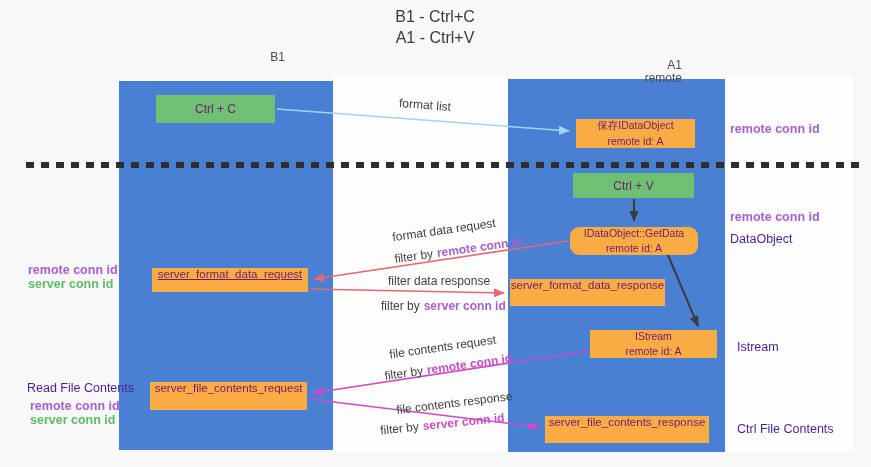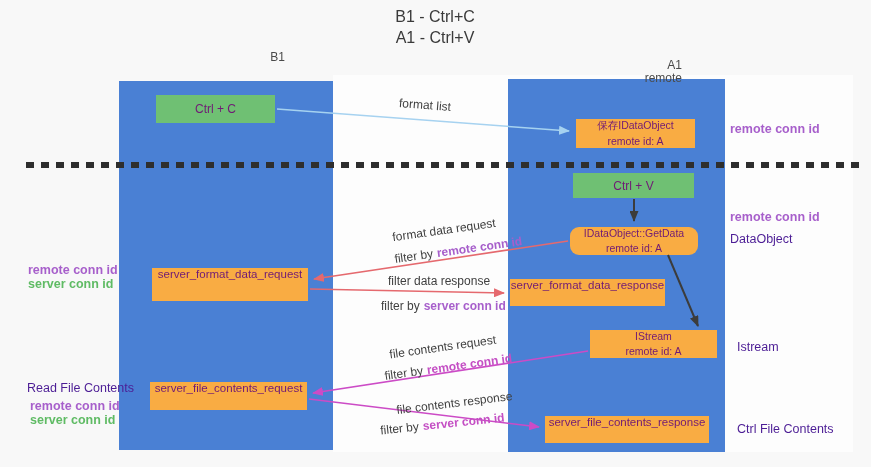--- a/index.html
+++ b/index.html
@@ -20,21 +20,21 @@
   .ll-right{left:508px;top:79px;width:217px;height:373px;}
   .box{position:absolute;z-index:2;display:flex;flex-direction:column;align-items:center;justify-content:center;
     color:#701a75;text-align:center;white-space:nowrap;}
   .green{background:#6fc073;font-size:12px;}
   .orange{background:#f9ac43;font-size:11.5px;justify-content:space-between;}
   .two{font-size:10.5px;line-height:13px;}
   .b-ctrl-c{left:156px;top:95px;width:119px;height:28px;}
   .b-save{left:576px;top:119px;width:119px;height:29px;}
   .b-ctrl-v{left:573px;top:173px;width:121px;height:25px;}
   .b-getdata{left:570px;top:227px;width:128px;height:28px;border-radius:9px;}
-  .b-fmt-req{left:152px;top:268px;width:156px;height:33px;}
+  .b-fmt-req{left:152px;top:268px;width:156px;height:24px;text-decoration:underline;}
   .b-fmt-resp{left:510px;top:279px;width:155px;height:27px;}
   .b-istream{left:590px;top:330px;width:127px;height:28px;}
   .b-file-req{left:150px;top:382px;width:157px;height:28px;}
   .b-file-resp{left:545px;top:416px;width:164px;height:27px;}
   .overlay{position:absolute;left:0;top:0;z-index:5;pointer-events:none;}
   .dashed{position:absolute;left:26px;top:162px;width:835px;height:6px;z-index:4;
     background:repeating-linear-gradient(90deg,#2e2e2e 0 8px,transparent 8px 15px);}
   .lbl{position:absolute;z-index:6;font-size:12px;color:#3f3f3f;white-space:nowrap;transform-origin:center;}
   .lbl .fb{margin-right:4px;}
   .purple{color:#a75fcb;font-weight:bold;}

